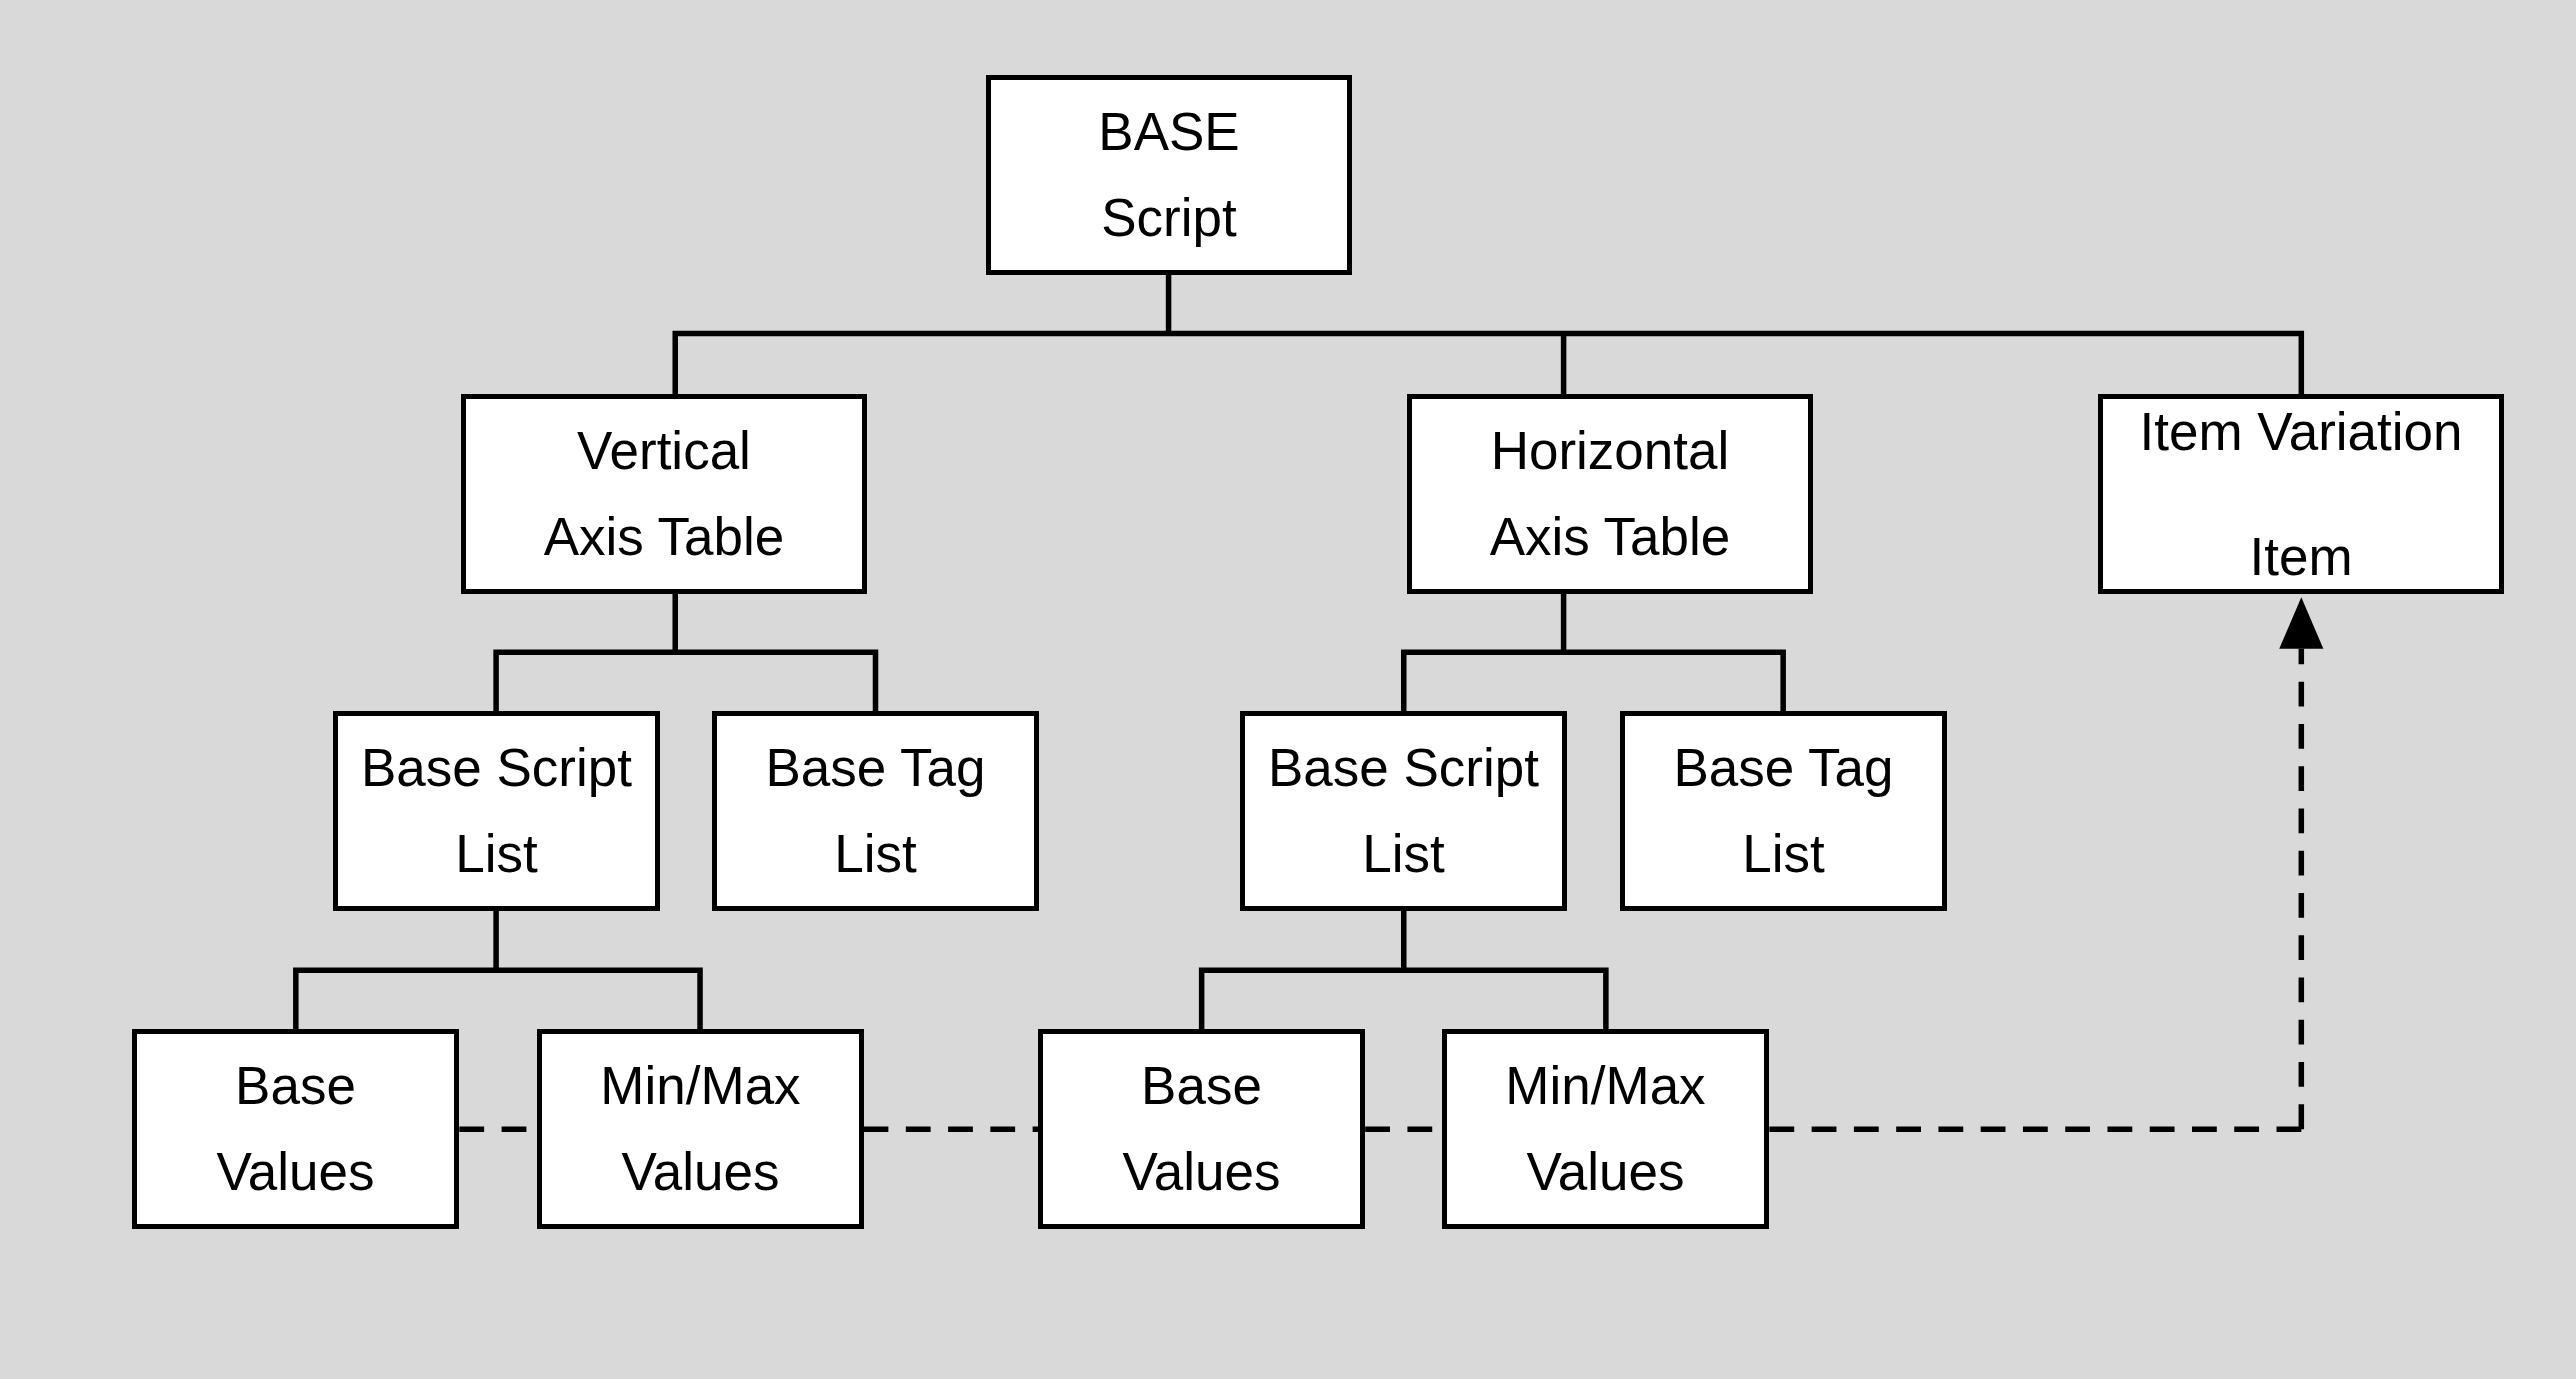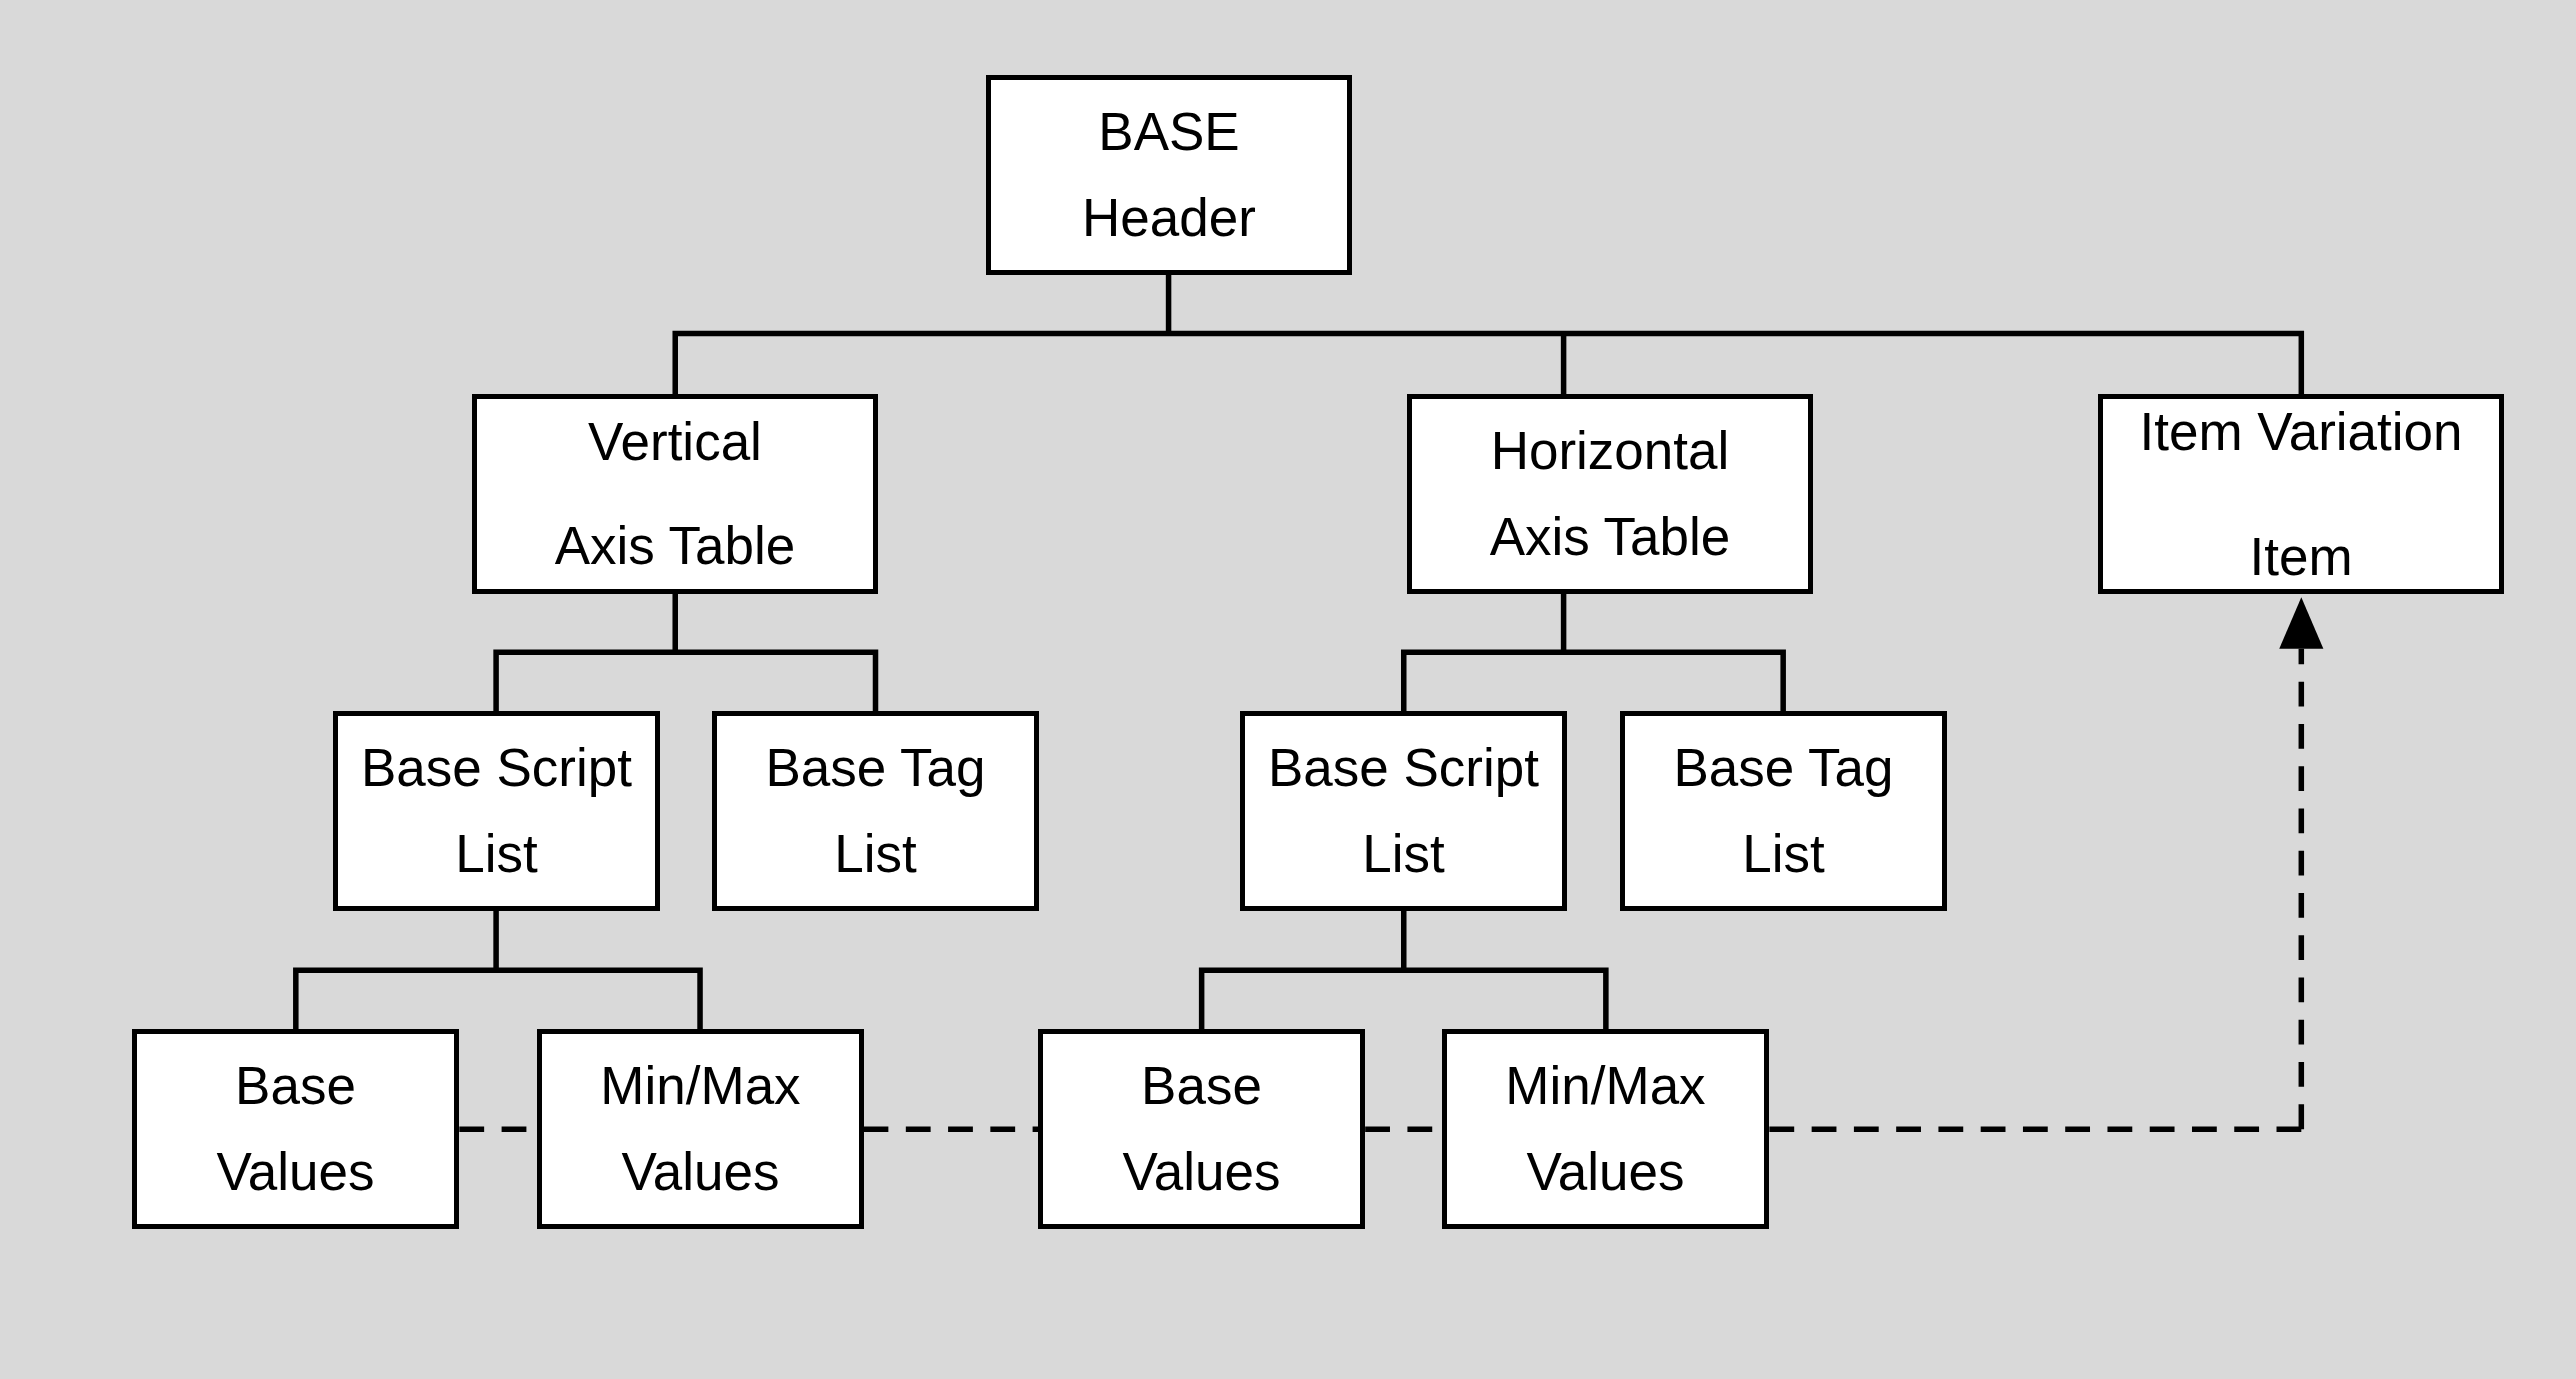--- a/index.html
+++ b/index.html
@@ -48,21 +48,21 @@
     align-items:center;
     justify-content:center;
     text-align:center;
     color:var(--text);
     font-size:53px;
     line-height:1.62;
     white-space:nowrap;
   }
   
   .n-base-header        {left:986px; top:75px;   width:366px;}
-  .n-vertical-axis      {left:472px;  top:394px;  width:406px;justify-content:space-between;}
+  .n-vertical-axis      {left:461px;  top:394px;  width:406px;}
   .n-horizontal-axis    {left:1407px; top:394px;  width:406px;}
   .n-item-var-store     {left:2098px; top:394px;  width:406px;gap:39px;}
   .n-v-base-script-list {left:333px;  top:711px;  width:327px;}
   .n-v-base-tag-list    {left:712px;  top:711px;  width:327px;}
   .n-h-base-script-list {left:1240px; top:711px;  width:327px;}
   .n-h-base-tag-list    {left:1620px; top:711px;  width:327px;}
   .n-v-base-values      {left:132px;  top:1029px; width:327px;}
   .n-v-minmax-values    {left:537px;  top:1029px; width:327px;}
   .n-h-base-values      {left:1038px; top:1029px; width:327px;}
   .n-h-minmax-values    {left:1442px; top:1029px; width:327px;}
@@ -87,21 +87,21 @@
 
     <path class="dashed" d="M500 1229 H584"></path>
     <path class="dashed" d="M940 1229 H1130"></path>
     <path class="dashed" d="M1486 1229 H1570"></path>
     <path class="dashed" d="M1926 1229 H2505 M2505 1229 V706"></path>
     <polygon points="2505,650 2481,706 2529,706"></polygon>
   </svg>
 
   <div class="node n-base-header">
     <div>BASE</div>
-    <div>Header</div>
+    <div>Script</div>
   </div>
 
   <div class="node n-vertical-axis">
     <div>Vertical</div>
     <div>Axis Table</div>
   </div>
 
   <div class="node n-horizontal-axis">
     <div>Horizontal</div>
     <div>Axis Table</div>

